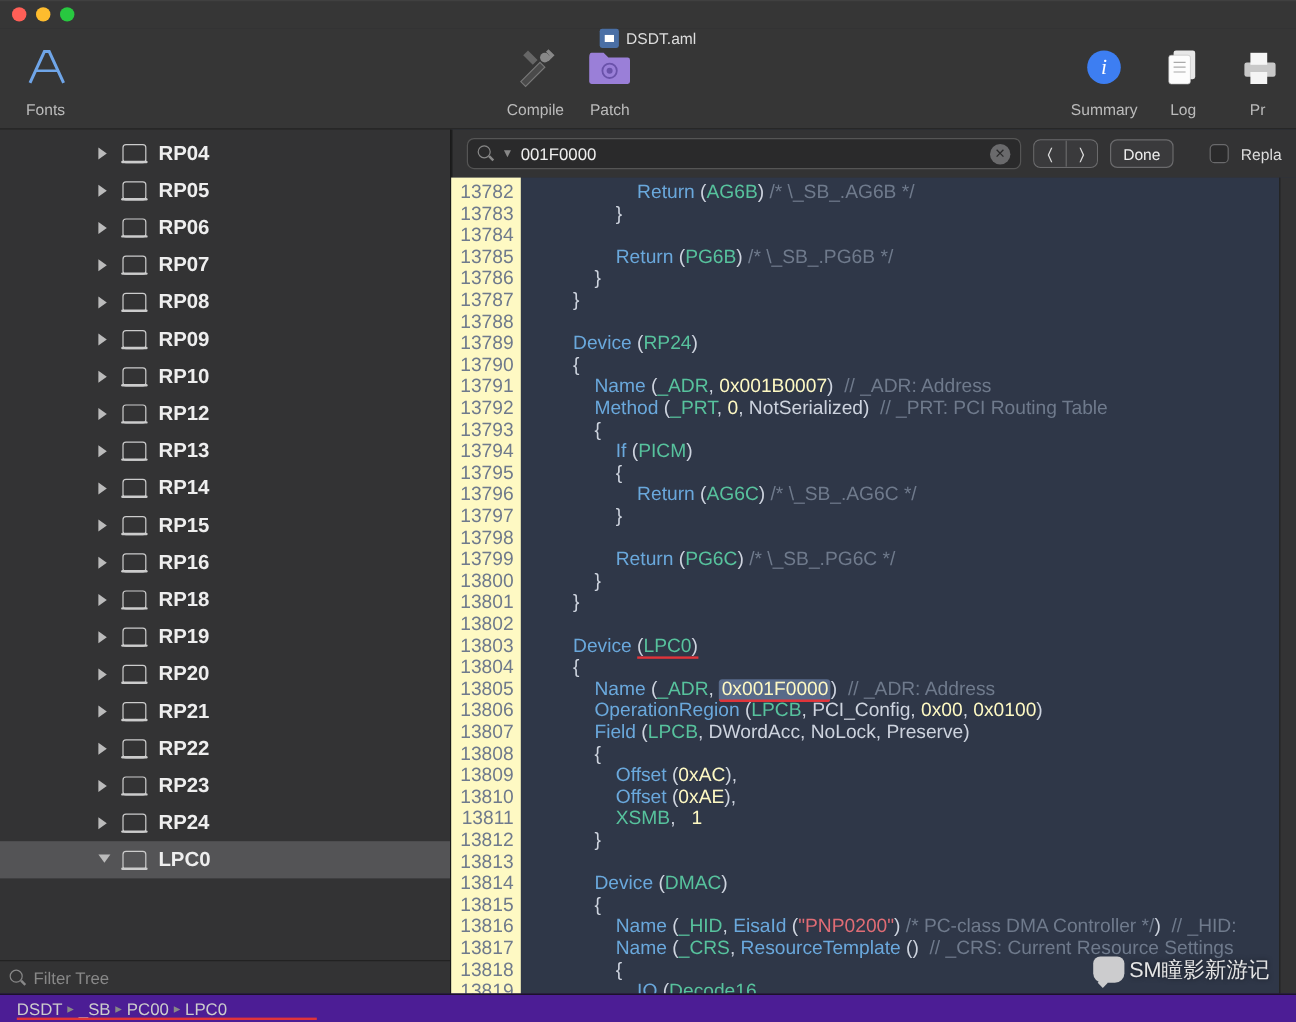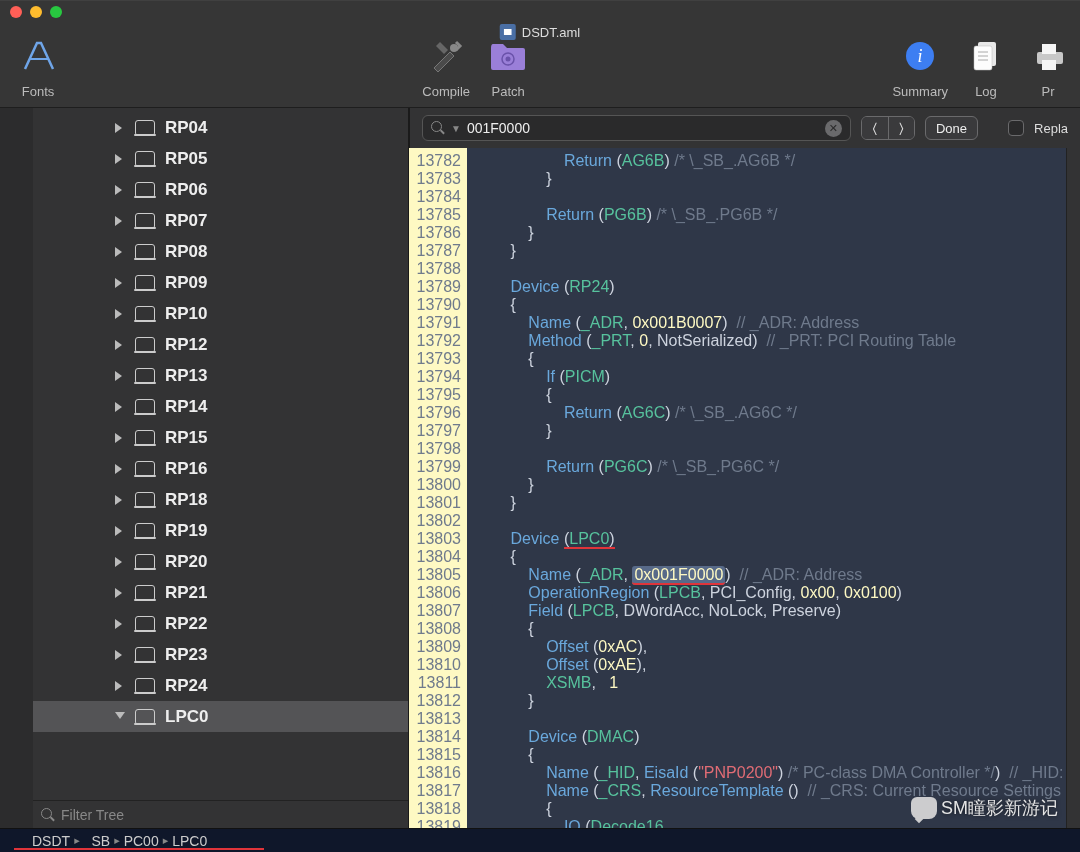--- a/index.html
+++ b/index.html
@@ -11,21 +11,21 @@
   .dot.red { background:#ff5f57; }
   .dot.yellow { background:#febc2e; }
   .dot.green { background:#28c840; }
   .titlecenter { position:absolute; left:50%; transform:translateX(-50%); display:flex; align-items:center; gap:6px; color:#ddd; font-size:13px;margin-top:40px; }
   .doc-icon { width:16px; height:16px; background:#4a6fa5; border-radius:2px; display:flex; align-items:center; justify-content:center; }
   .doc-icon:before { content:""; width:8px; height:6px; background:#fff; clip-path:polygon(0 0,100% 0,100% 100%,0 100%); }
   .toolbar { height:84px; background:#363636; display:flex; align-items:center; padding:0 14px; border-bottom:1px solid #1e1e1e; }
   .tool-item { display:flex; flex-direction:column; align-items:center; gap:4px; font-size:13px; color:#bbb; }
   .tool-icon { width:48px; height:48px; display:flex; align-items:center; justify-content:center; }
   .spacer { flex:1; }
-  .body { flex:1; display:flex; min-height:0;margin-left:33px; }
+  .body { flex:1; display:flex; min-height:0; }
   .sidebar { width:376px; background:#333334; display:flex; flex-direction:column; border-right:1px solid #1a1a1a; }
   .tree { flex:1; overflow:auto; padding-top:4px; }
   .tree-row { display:flex; align-items:center; height:31px; padding-left:82px; gap:10px; font-size:17px; color:#eee; font-weight:600; }
   .tree-row.selected { background:#545456; }
   .arrow { width:10px; height:10px; display:inline-block; }
   .arrow.right:before { content:""; display:block; width:0;height:0;border-top:5px solid transparent;border-bottom:5px solid transparent;border-left:7px solid #bbb; }
   .arrow.down:before { content:""; display:block; width:0;height:0;border-left:5px solid transparent;border-right:5px solid transparent;border-top:7px solid #bbb; }
   .node-icon { width:20px; height:16px; border:1.5px solid #ccc; border-radius:3px; position:relative; }
   .node-icon:after { content:""; position:absolute; left:-2px; right:-2px; bottom:-1px; height:2px; background:#ccc; border-radius:1px; }
   .filter { height:28px; background:#333334; border-top:1px solid #222; display:flex; align-items:center; padding:0 8px; gap:6px; color:#888; font-size:14px; }
@@ -43,21 +43,21 @@
   .checkbox { width:16px; height:16px; border:1px solid #6a6a6c; border-radius:4px; background:#2a2a2b; }
   .gutter { width:58px; background:#fef9c3; color:#6f7a8c; text-align:right; padding:4px 6px 0 0; user-select:none; }
   .code { flex:1; padding:4px 0 16px 8px; white-space:pre; color:#cdd3de; position:relative; overflow:hidden; }
   .kw { color:#6aa8dc; }
   .name { color:#57c29d; }
   .num { color:#fef9c3; }
   .str { color:#e06c75; }
   .com { color:#6f7a8c; font-style:normal; }
   .hl-red { border-bottom:2px solid #e0343a; }
   .hl-find { background:#586a89; border-radius:3px; padding:0 2px; }
-  .breadcrumb { height:24px; background:#0f172a; display:flex; align-items:center; padding:0 32px; gap:4px; color:#ccc; font-size:14px; border-top:1px solid #111; position:relative; }
+  .breadcrumb { height:24px; background:#4c1d95; display:flex; align-items:center; padding:0 14px; gap:4px; color:#ccc; font-size:14px; border-top:1px solid #111; position:relative; }
   .bc-underline { position:absolute; left:14px; bottom:2px; height:2px; background:#e0343a; }
   .chev { color:#888; font-size:11px; }
   .watermark { position:absolute; right:22px; bottom:32px; display:flex; align-items:center; gap:4px; color:#e5e5e5; font-size:18px; text-shadow:0 0 4px rgba(0,0,0,0.6); pointer-events:none; }
   .wmicon { width:26px; height:22px; background:#ddd; border-radius:6px 6px 8px 8px; position:relative; opacity:0.9; }
   .wmicon:after { content:""; position:absolute; width:6px; height:6px; background:#ddd; bottom:-3px; left:5px; transform:rotate(45deg); }
   .scrollbar-v { width:14px; background:#333334; border-left:1px solid #222; }
   .code-wrap { flex:1; display:flex; min-height:0; }
 </style>
 </head>
 <body>

